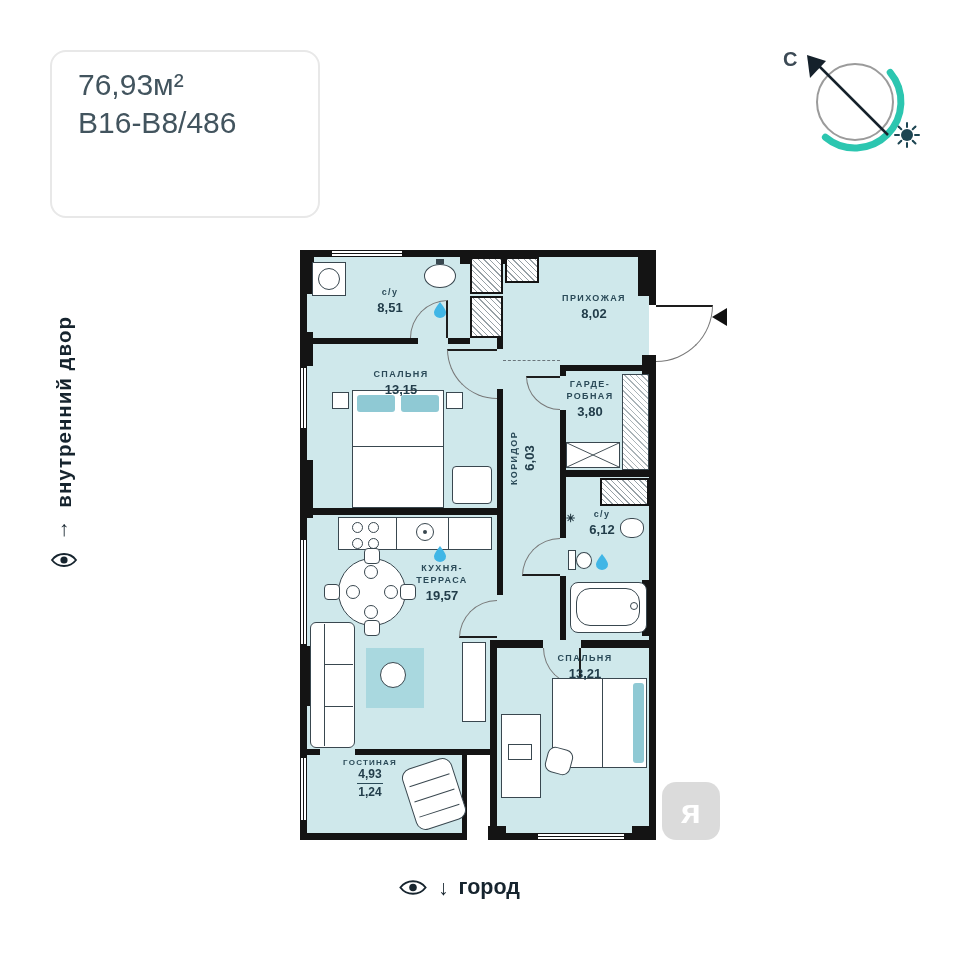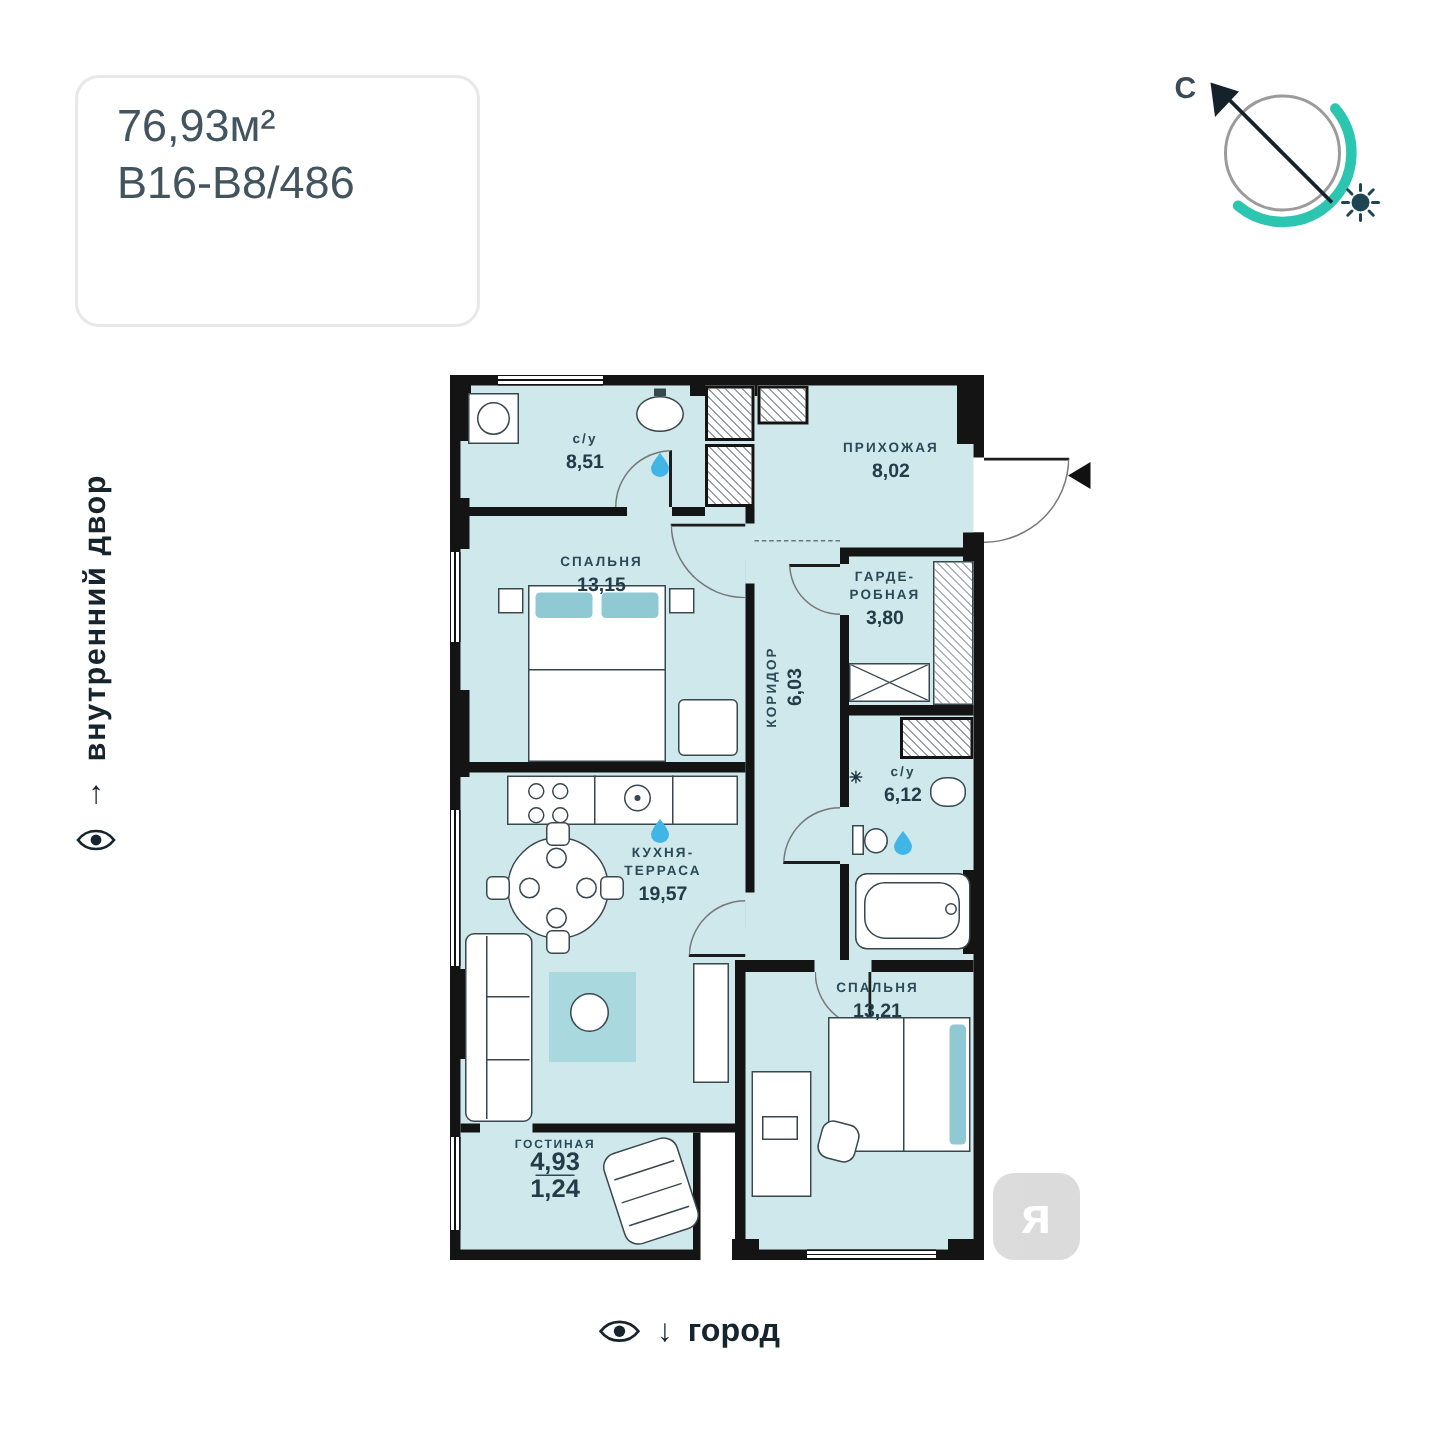--- a/index.html
+++ b/index.html
@@ -35,21 +35,21 @@
   .win-h{position:absolute;height:7px;background:linear-gradient(#141414 0 1px,#fff 1px 3px,#141414 3px 4px,#fff 4px 6px,#141414 6px 7px);}
   .arc{position:absolute;box-sizing:border-box;border:0 solid transparent;}
   .furn{position:absolute;border:1.5px solid #39474f;background:#fff;box-sizing:border-box;}
   .thin{position:absolute;background:#39474f;}
   .pillow{position:absolute;background:#8fc9d4;border-radius:3px;}
   .rug{position:absolute;background:#a9d8df;}
   .rl{position:absolute;text-align:center;}
   .rn{font-size:9px;font-weight:700;letter-spacing:1.4px;color:#2a4a58;line-height:12px;}
   .ra{font-size:13px;font-weight:600;color:#223d4a;line-height:15px;margin-top:2px;}
   .rn-sm{font-size:8px;font-weight:700;letter-spacing:1.2px;color:#2a4a58;line-height:10px;}
-  .ra-sm{font-size:17px;font-weight:600;color:#223d4a;line-height:13px;}
+  .ra-sm{font-size:12px;font-weight:600;color:#223d4a;line-height:13px;}
   .tdiv{width:26px;height:0;border-top:1px solid #2a4a58;margin:2px auto;}
   .dashed{position:absolute;border-top:1.5px dashed #6a757b;height:0;}
   .drop{position:absolute;}
   .star{position:absolute;font-size:11px;color:#1d333d;font-weight:700;}
   .entry-tri{position:absolute;width:0;height:0;border-top:9px solid transparent;border-bottom:9px solid transparent;border-right:15px solid #111;}
   
   .watermark{position:absolute;left:662px;top:782px;display:flex;align-items:center;gap:10px;opacity:.55;}
   .wm-logo{width:58px;height:58px;border-radius:14px;background:#bfbfbf;display:flex;align-items:center;
            justify-content:center;color:#fff;font-size:34px;font-weight:700;}
   .wm-text{font-size:58px;font-weight:700;color:#bdbdbd;letter-spacing:2px;}

